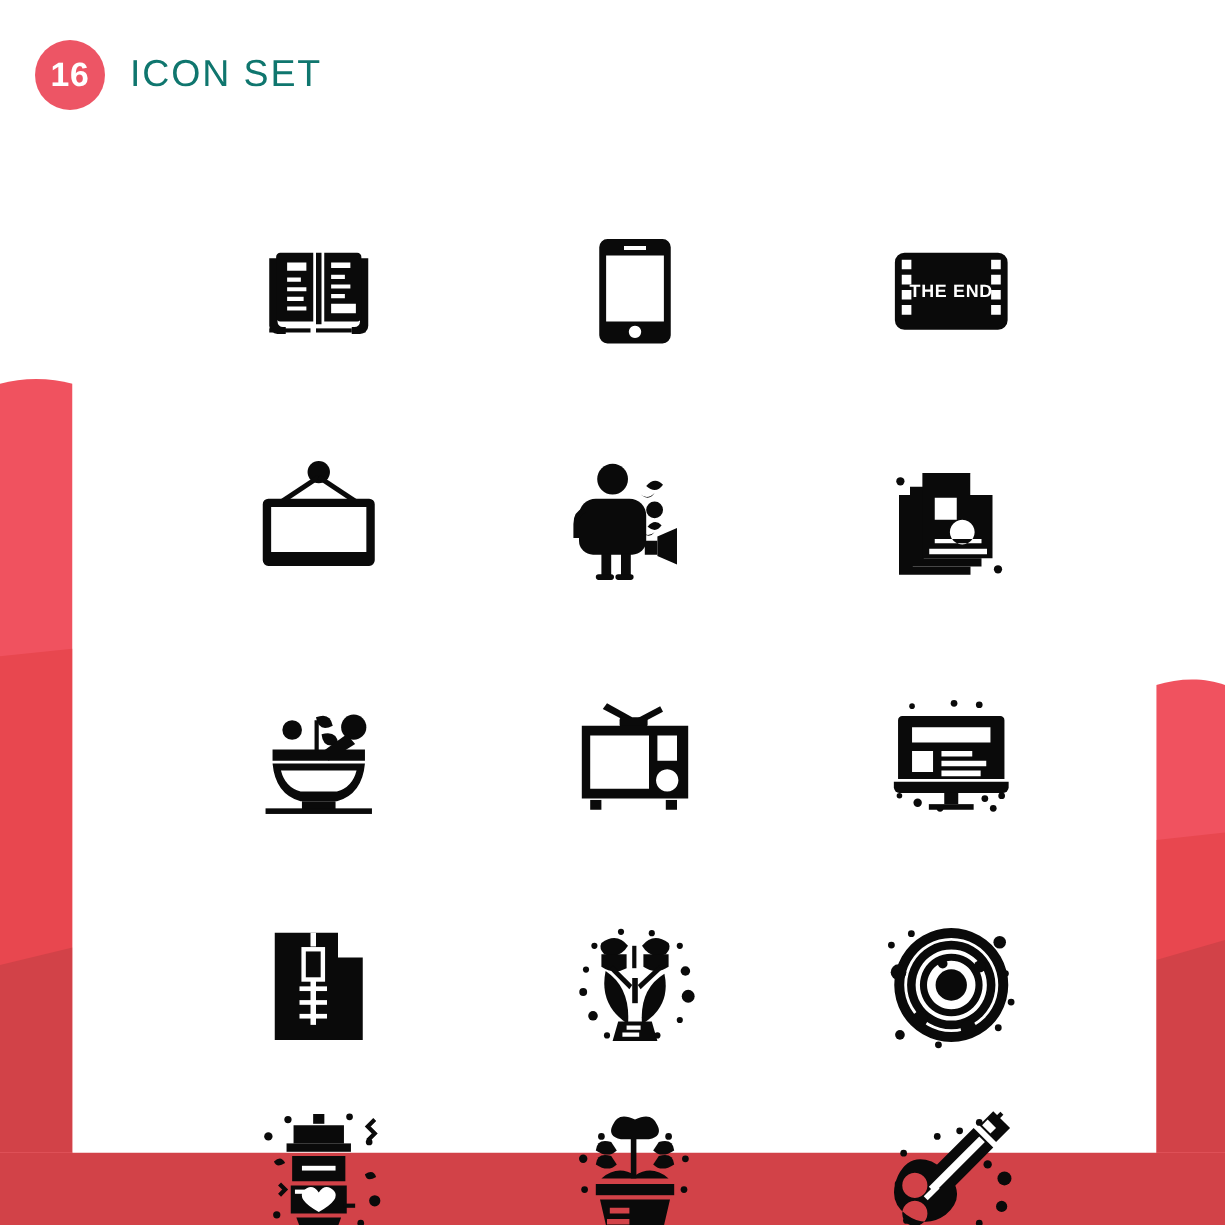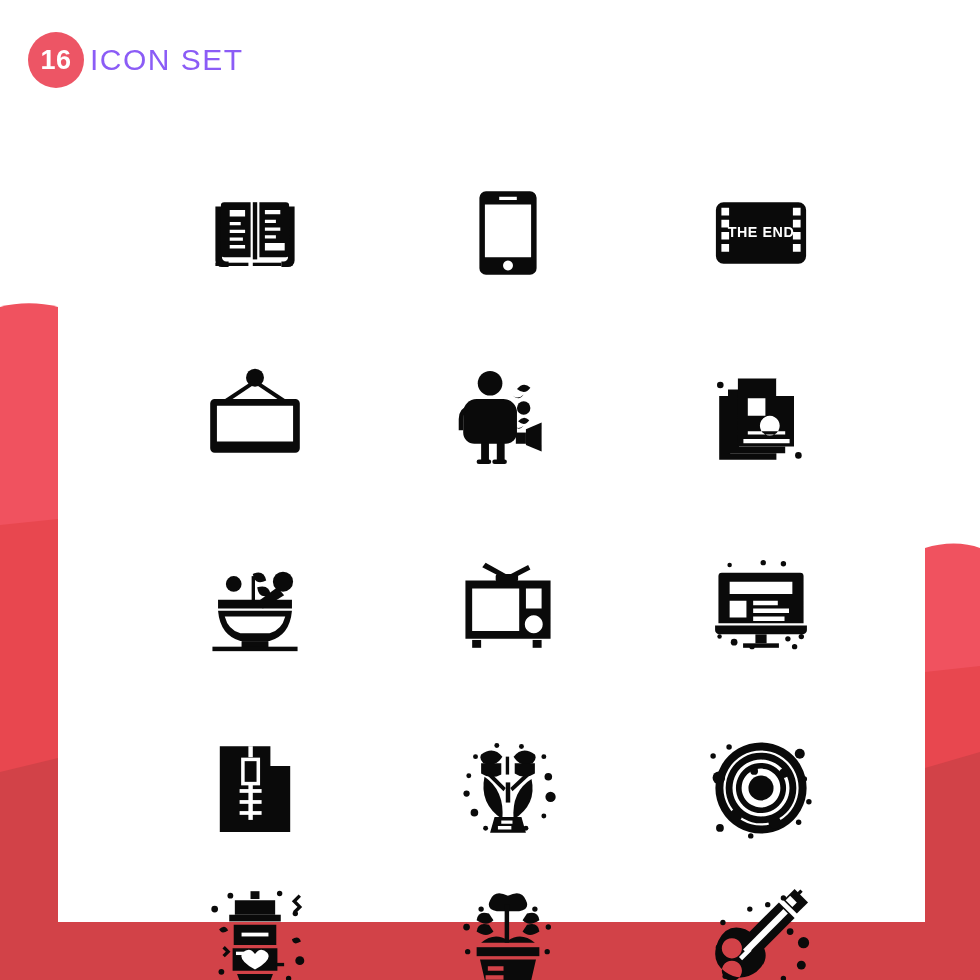--- a/index.html
+++ b/index.html
@@ -16,36 +16,36 @@
     overflow: hidden;
   }
 
   
   .bg-layer { position: absolute; inset: 0; pointer-events: none; }
 
   
   .header {
     position: absolute;
     left: 28px; top: 32px;
-    display: flex; align-items: center; gap: 6px;
+    display: flex; align-items: center; gap: 20px;
     z-index: 6;
   }
   .badge {
     width: 56px; height: 56px;
     border-radius: 50%;
     background: #ED5565;
     display: flex; align-items: center; justify-content: center;
     color: #ffffff;
     font-size: 27px; font-weight: bold;
     letter-spacing: 0.5px;
   }
   .title {
     font-size: 30px;
     font-weight: normal;
-    color: #8b5cf6;
+    color: #0f766e;
     letter-spacing: 1.5px;
     text-transform: uppercase;
   }
 
   
   .grid {
     position: absolute;
     left: 128px; top: 140px;
     width: 760px;
     display: grid;

